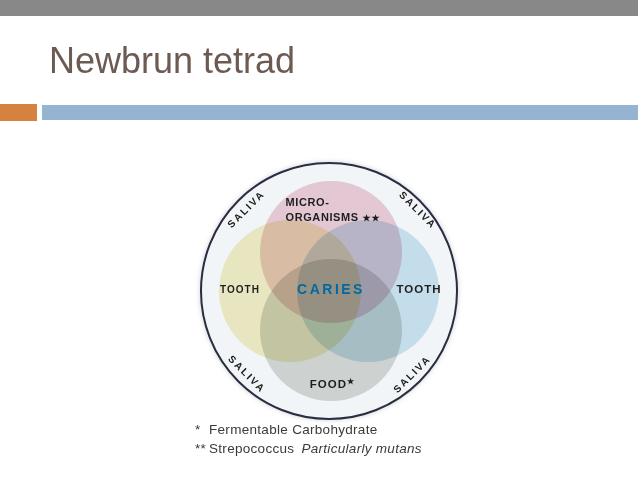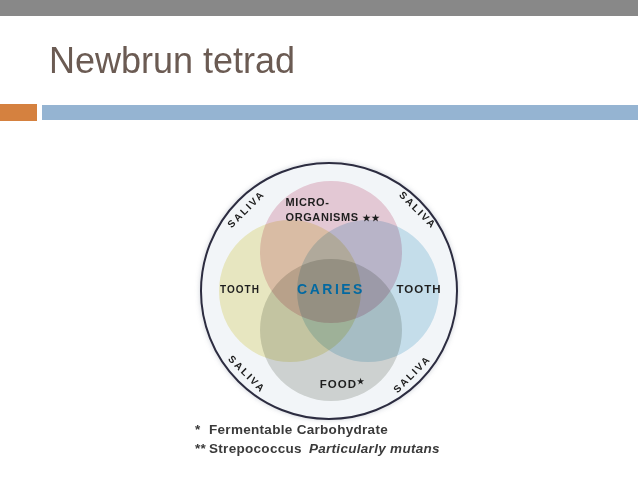--- a/index.html
+++ b/index.html
@@ -45,35 +45,35 @@
   .vlabel{
     position:absolute;transform:translate(-50%,-50%);
     font-weight:700;color:#1e1e1e;white-space:nowrap;
     text-align:left;
   }
   .lbl-micro{left:131px;top:46px;font-size:11px;letter-spacing:.6px;line-height:15px;}
   .lbl-micro .stars{font-size:9px;letter-spacing:1px;}
   .lbl-tooth{left:38px;top:125px;font-size:10px;letter-spacing:1px;}
   .lbl-time {left:217px;top:125px;font-size:11.5px;letter-spacing:1px;}
   .lbl-caries{left:129px;top:125px;font-size:14px;letter-spacing:2.5px;color:#0369a1;}
-  .lbl-food{left:140px;top:219px;font-size:11.5px;letter-spacing:1px;}
+  .lbl-food{left:130px;top:219px;font-size:11.5px;letter-spacing:1px;}
   .lbl-food .star{font-size:8px;vertical-align:4px;letter-spacing:0;}
   .saliva{
     position:absolute;transform-origin:center;
     font-weight:700;font-size:10px;letter-spacing:2px;color:#1b1b1b;
     white-space:nowrap;
   }
   .sal-tl{left:44px;top:45px;transform:translate(-50%,-50%) rotate(-45deg);}
   .sal-tr{left:216px;top:46px;transform:translate(-50%,-50%) rotate(45deg);}
   .sal-bl{left:45px;top:210px;transform:translate(-50%,-50%) rotate(45deg);}
   .sal-br{left:210px;top:210px;transform:translate(-50%,-50%) rotate(-45deg);}
   
   .footnotes{
     position:absolute;left:195px;top:404px;
-    font-size:13.5px;font-weight:700;color:#3a3a3a;
+    font-size:13.5px;font-weight:400;color:#3a3a3a;
     line-height:19px;letter-spacing:.3px;
   }
   .footnotes .marker{display:inline-block;min-width:14px;}
   .footnotes .species{font-style:italic;margin-left:7px;}
 </style>
 </head>
 <body>
 
 <div class="slide">
 

